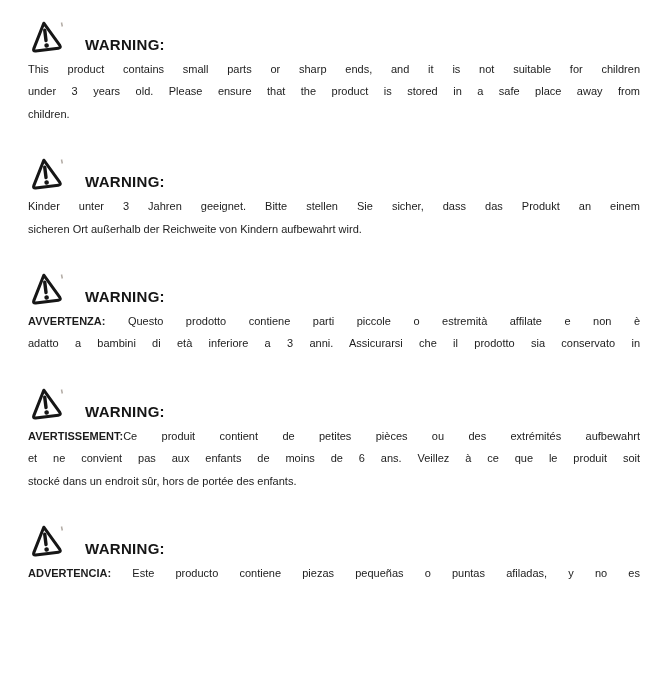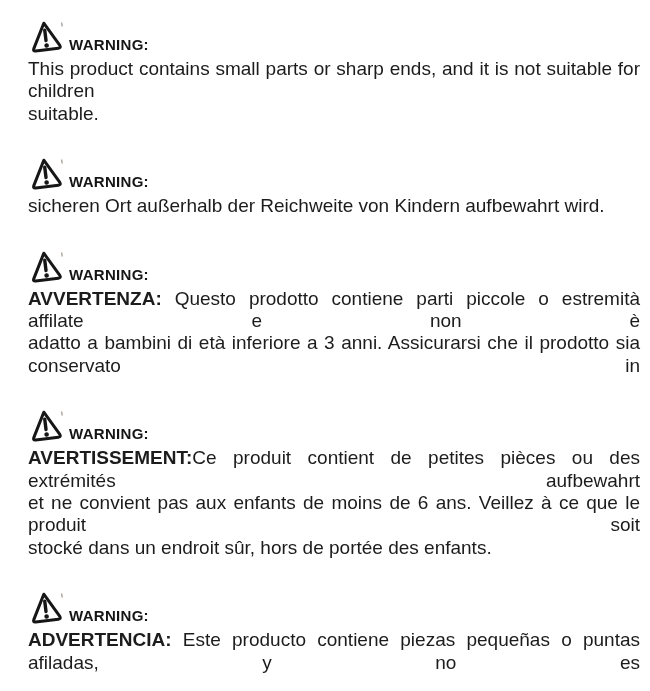--- a/index.html
+++ b/index.html
@@ -21,37 +21,37 @@
     padding: 19px 10px 0 28px;
     background: #ffffff;
   }
   .warn-section {
     width: 612px;
     margin-bottom: 31px;
   }
   .head {
     display: flex;
     align-items: flex-end;
-    gap: 4px;
+    gap: 20px;
     height: 35px;
     margin-bottom: 4px;
   }
   .tri { display: block; }
   .tri svg { display: block; }
   .label {
     font-weight: bold;
     font-size: 15px;
     line-height: 1;
     padding-bottom: 2px;
     letter-spacing: 0.3px;
     color: #151515;
   }
   .para {
     margin: 0;
-    font-size: 19px;
+    font-size: 11px;
     line-height: 22.4px;
     color: #1c1c1c;
   }
   .ln {
     display: block;
     text-align: justify;
     text-align-last: justify;
   }
   .ln.last {
     text-align-last: left;
@@ -72,39 +72,41 @@
             <path d="M17.7 10.2 L17.7 20.6" fill="none" stroke="#161616" stroke-width="3.4" stroke-linecap="round"></path>
             <circle cx="17.7" cy="25.6" r="2.3" fill="#161616"></circle>
           </g>
           <path d="M33.5 2.5 L34.3 6.5" stroke="#b3aca5" stroke-width="1.5" fill="none"></path>
         </svg>
       </span>
       <span class="label">WARNING:</span>
     </div>
     <p class="para">
       <span class="ln"><b class="lead"></b><span>This product contains small parts or sharp ends, and it is not suitable for children</span></span>
-      <span class="ln last"><span>suitable.</span></span>
+      <span class="ln"><span>under 3 years old. Please ensure that the product is stored in a safe place away from</span></span>
+      <span class="ln last"><span>children.</span></span>
     </p>
   </section>
 
   <section class="warn-section">
     <div class="head">
       <span class="tri">
         <svg width="37" height="34" viewBox="0 0 37 34">
           <g transform="rotate(-7 17 18)">
             <path d="M17.6 3.2 L30.8 27.2 Q32 29.8 29 29.8 L6.2 29.8 Q3.2 29.8 4.6 27.2 Z" fill="none" stroke="#161616" stroke-width="3" stroke-linejoin="round"></path>
             <path d="M17.7 10.2 L17.7 20.6" fill="none" stroke="#161616" stroke-width="3.4" stroke-linecap="round"></path>
             <circle cx="17.7" cy="25.6" r="2.3" fill="#161616"></circle>
           </g>
           <path d="M33.5 2.5 L34.3 6.5" stroke="#b3aca5" stroke-width="1.5" fill="none"></path>
         </svg>
       </span>
       <span class="label">WARNING:</span>
     </div>
     <p class="para">
+      <span class="ln"><span>Kinder unter 3 Jahren geeignet. Bitte stellen Sie sicher, dass das Produkt an einem</span></span>
       <span class="ln last"><span>sicheren Ort außerhalb der Reichweite von Kindern aufbewahrt wird.</span></span>
     </p>
   </section>
 
   <section class="warn-section">
     <div class="head">
       <span class="tri">
         <svg width="37" height="34" viewBox="0 0 37 34">
           <g transform="rotate(-7 17 18)">
             <path d="M17.6 3.2 L30.8 27.2 Q32 29.8 29 29.8 L6.2 29.8 Q3.2 29.8 4.6 27.2 Z" fill="none" stroke="#161616" stroke-width="3" stroke-linejoin="round"></path>

